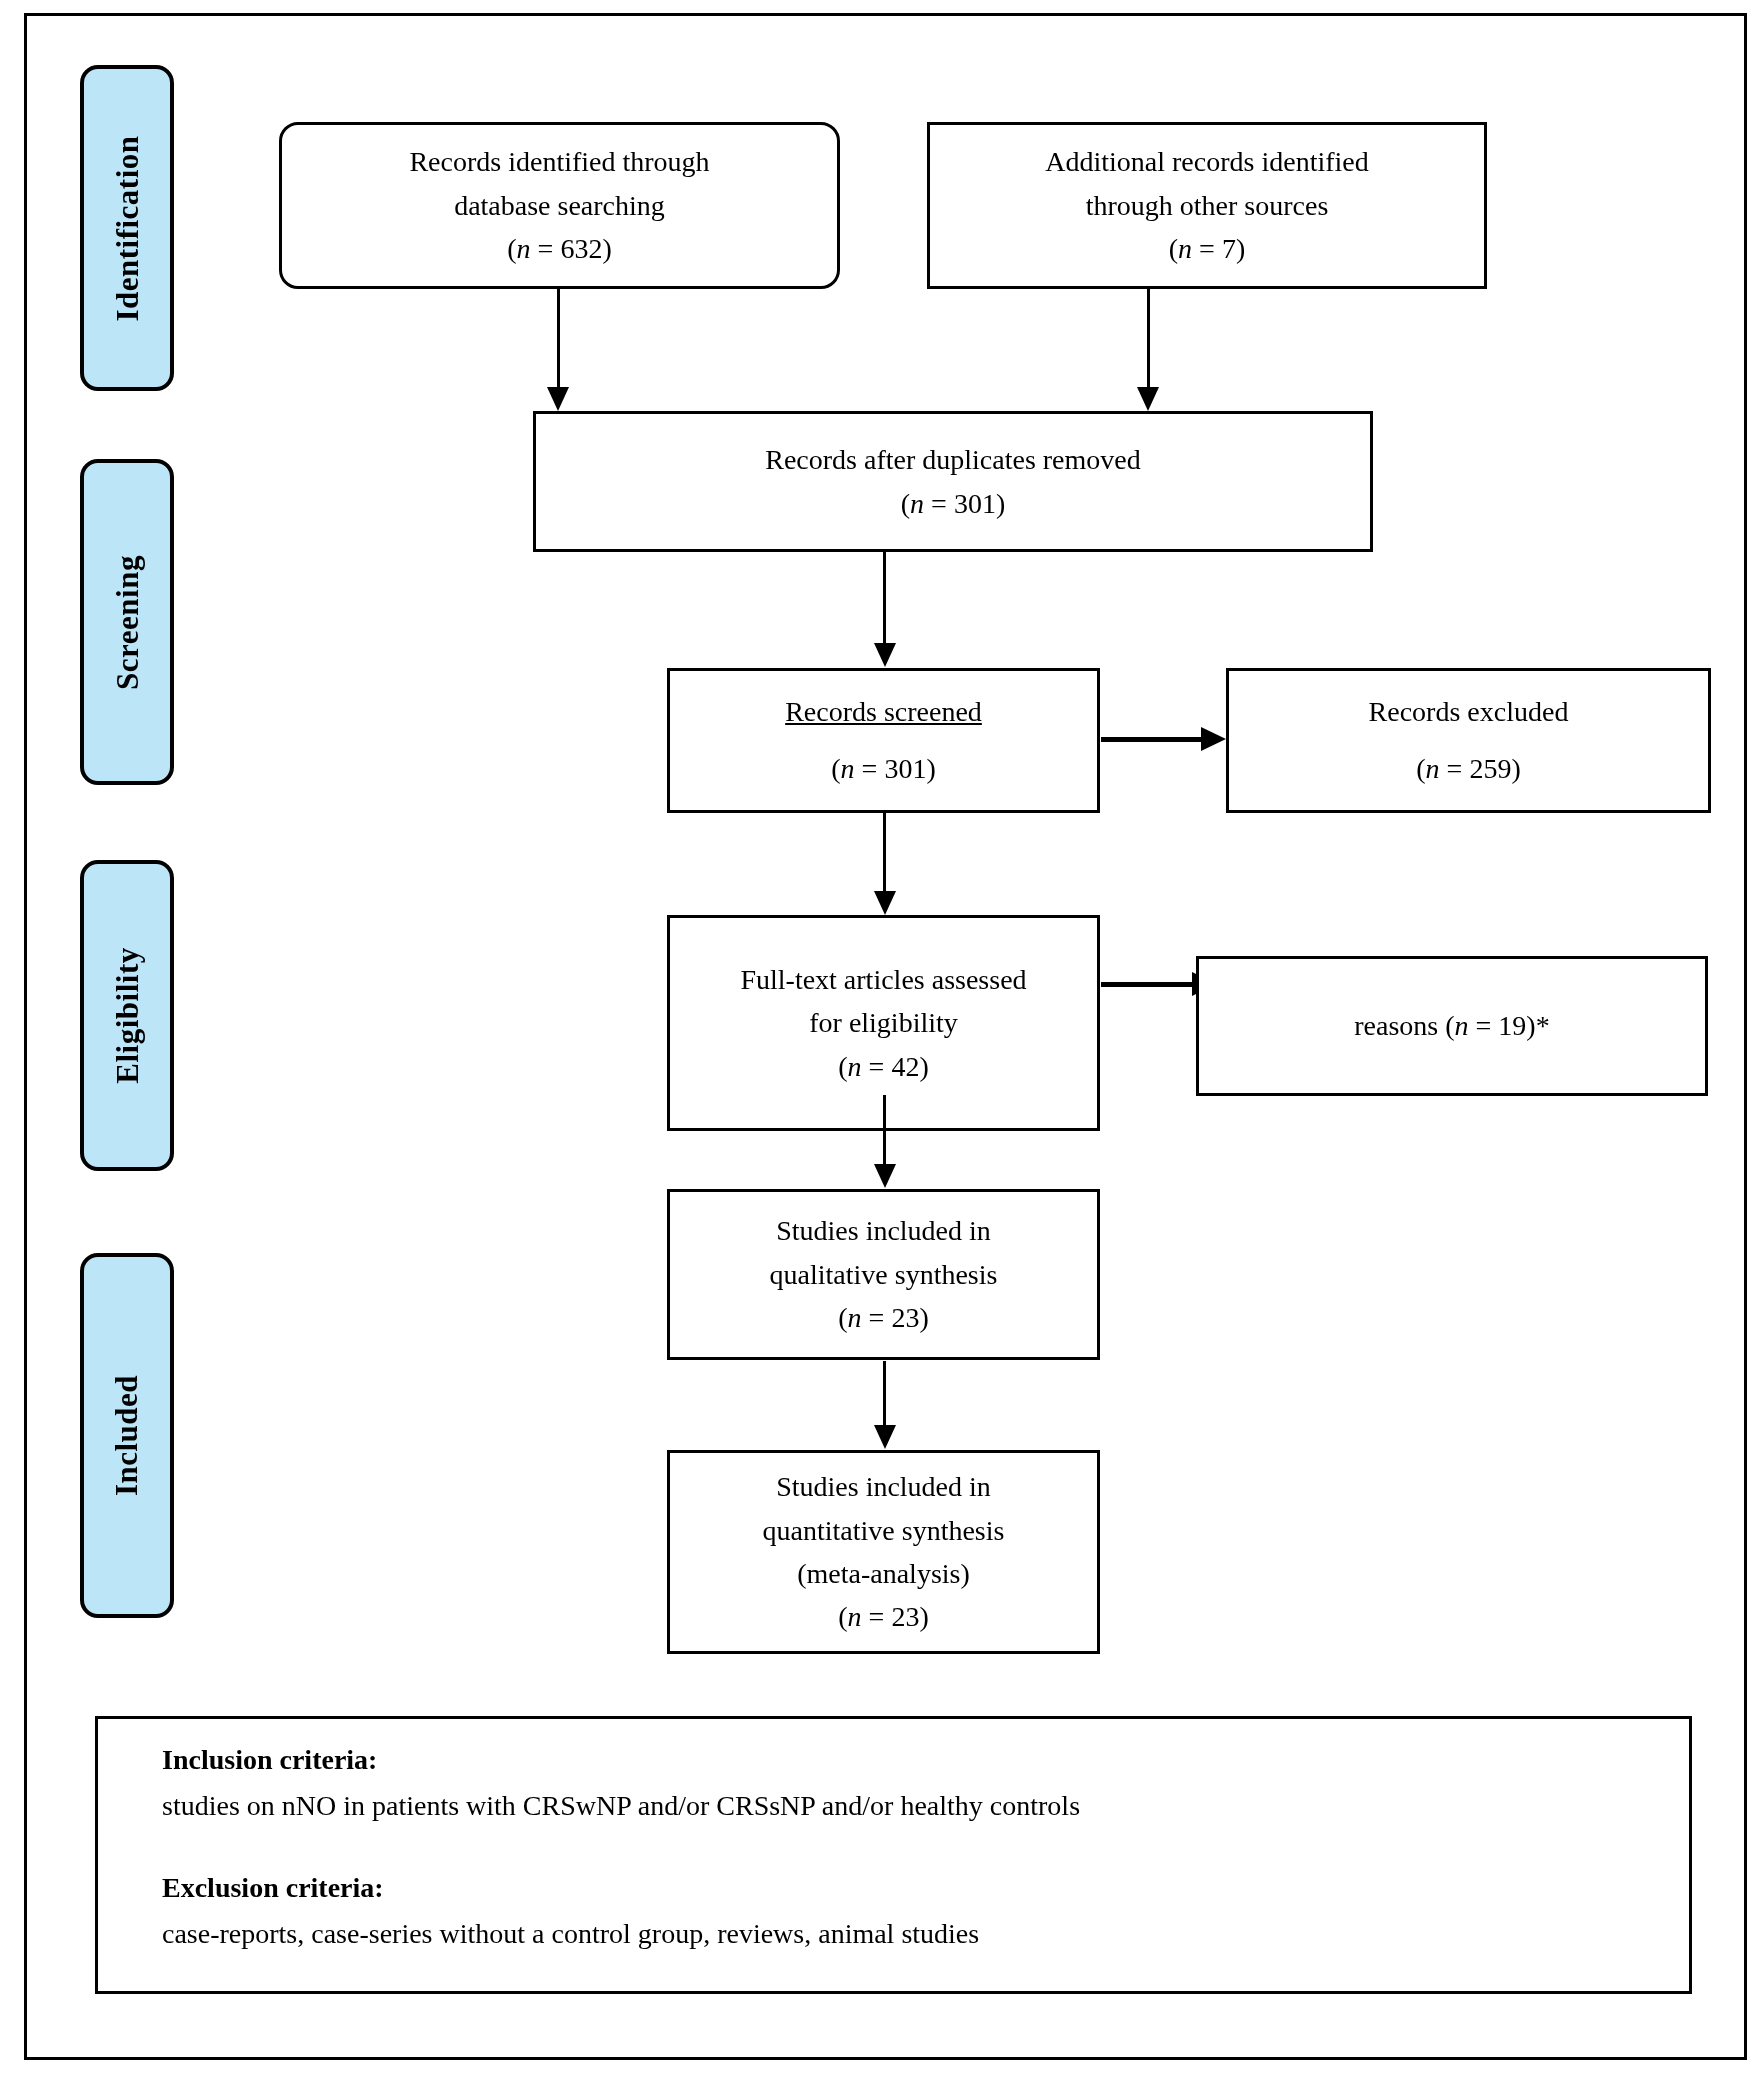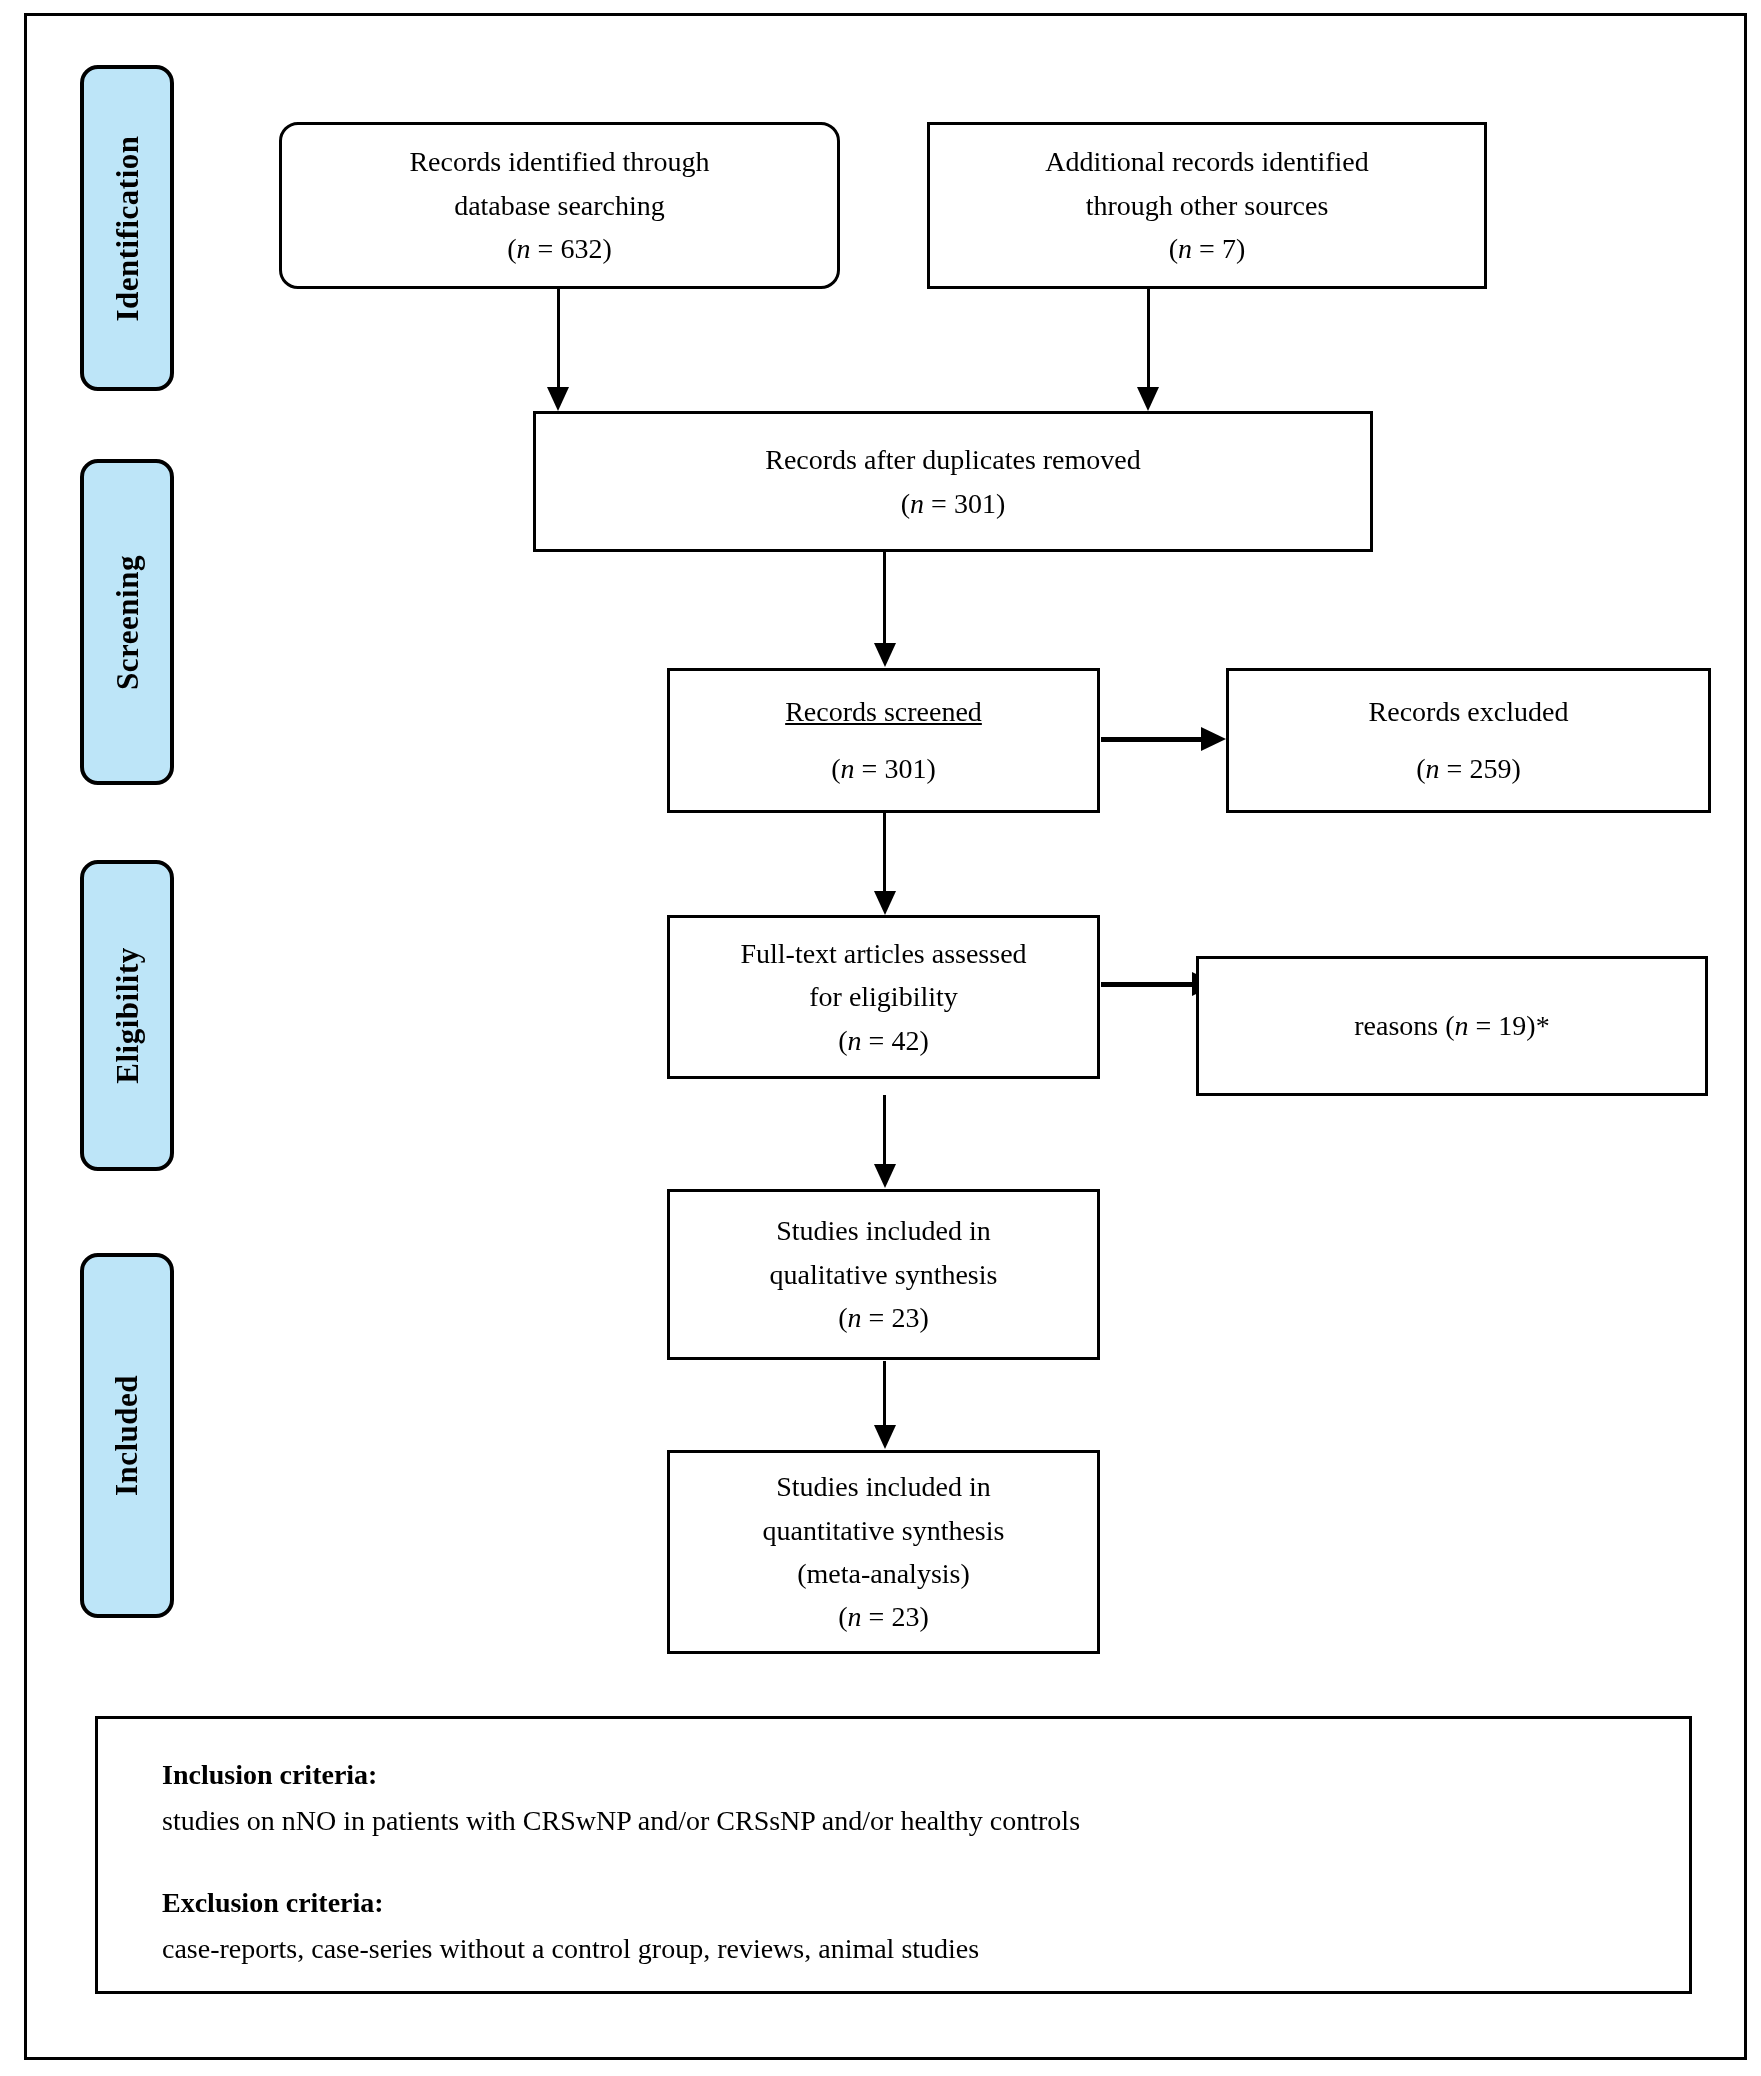--- a/index.html
+++ b/index.html
@@ -71,21 +71,21 @@
   
   .criteria-box {
     position: absolute;
     left: 95px;
     top: 1716px;
     width: 1597px;
     height: 278px;
     background: #ffffff;
     border: 3.1px solid #000000;
     box-sizing: border-box;
-    padding: 37px 0 0 64px;
+    padding: 22px 0 0 64px;
     color: #000000;
     font-size: 28px;
     line-height: 1.35;
   }
   .criteria-head {
     font-weight: bold;
     margin-bottom: 8.4px;
   }
   .criteria-body { margin-bottom: 44px; }
 
@@ -172,21 +172,21 @@
   <div class="arrow-right" style="left:1201px; top:727px;"></div>
 
   <div class="flow-box" style="left:1226px; top:668px; width:485px; height:145px;">
     <span class="ln" style="margin-bottom:13.6px;">Records excluded</span>
     <span class="ln"><span>(</span><span class="nval">n</span><span> = 259)</span></span>
   </div>
 
   <div class="conn vline" style="left:883px; top:813px; width:3.1px; height:81px;"></div>
   <div class="arrow-down" style="left:874px; top:891px;"></div>
 
-  <div class="flow-box" style="left:667px; top:915px; width:433px; height:164px;">
+  <div class="flow-box" style="left:667px; top:915px; width:433px; height:216px;">
     <span class="ln">Full-text articles assessed</span>
     <span class="ln">for eligibility</span>
     <span class="ln"><span>(</span><span class="nval">n</span><span> = 42)</span></span>
   </div>
 
   <div class="conn hline" style="left:1101px; top:982px; width:104px; height:5.2px;"></div>
   <div class="arrow-right" style="left:1192px; top:972px;"></div>
 
   <div class="flow-box" style="left:1196px; top:956px; width:512px; height:140px;">
     <span class="ln"><span>reasons (</span><span class="nval">n</span><span> = 19)*</span></span>

